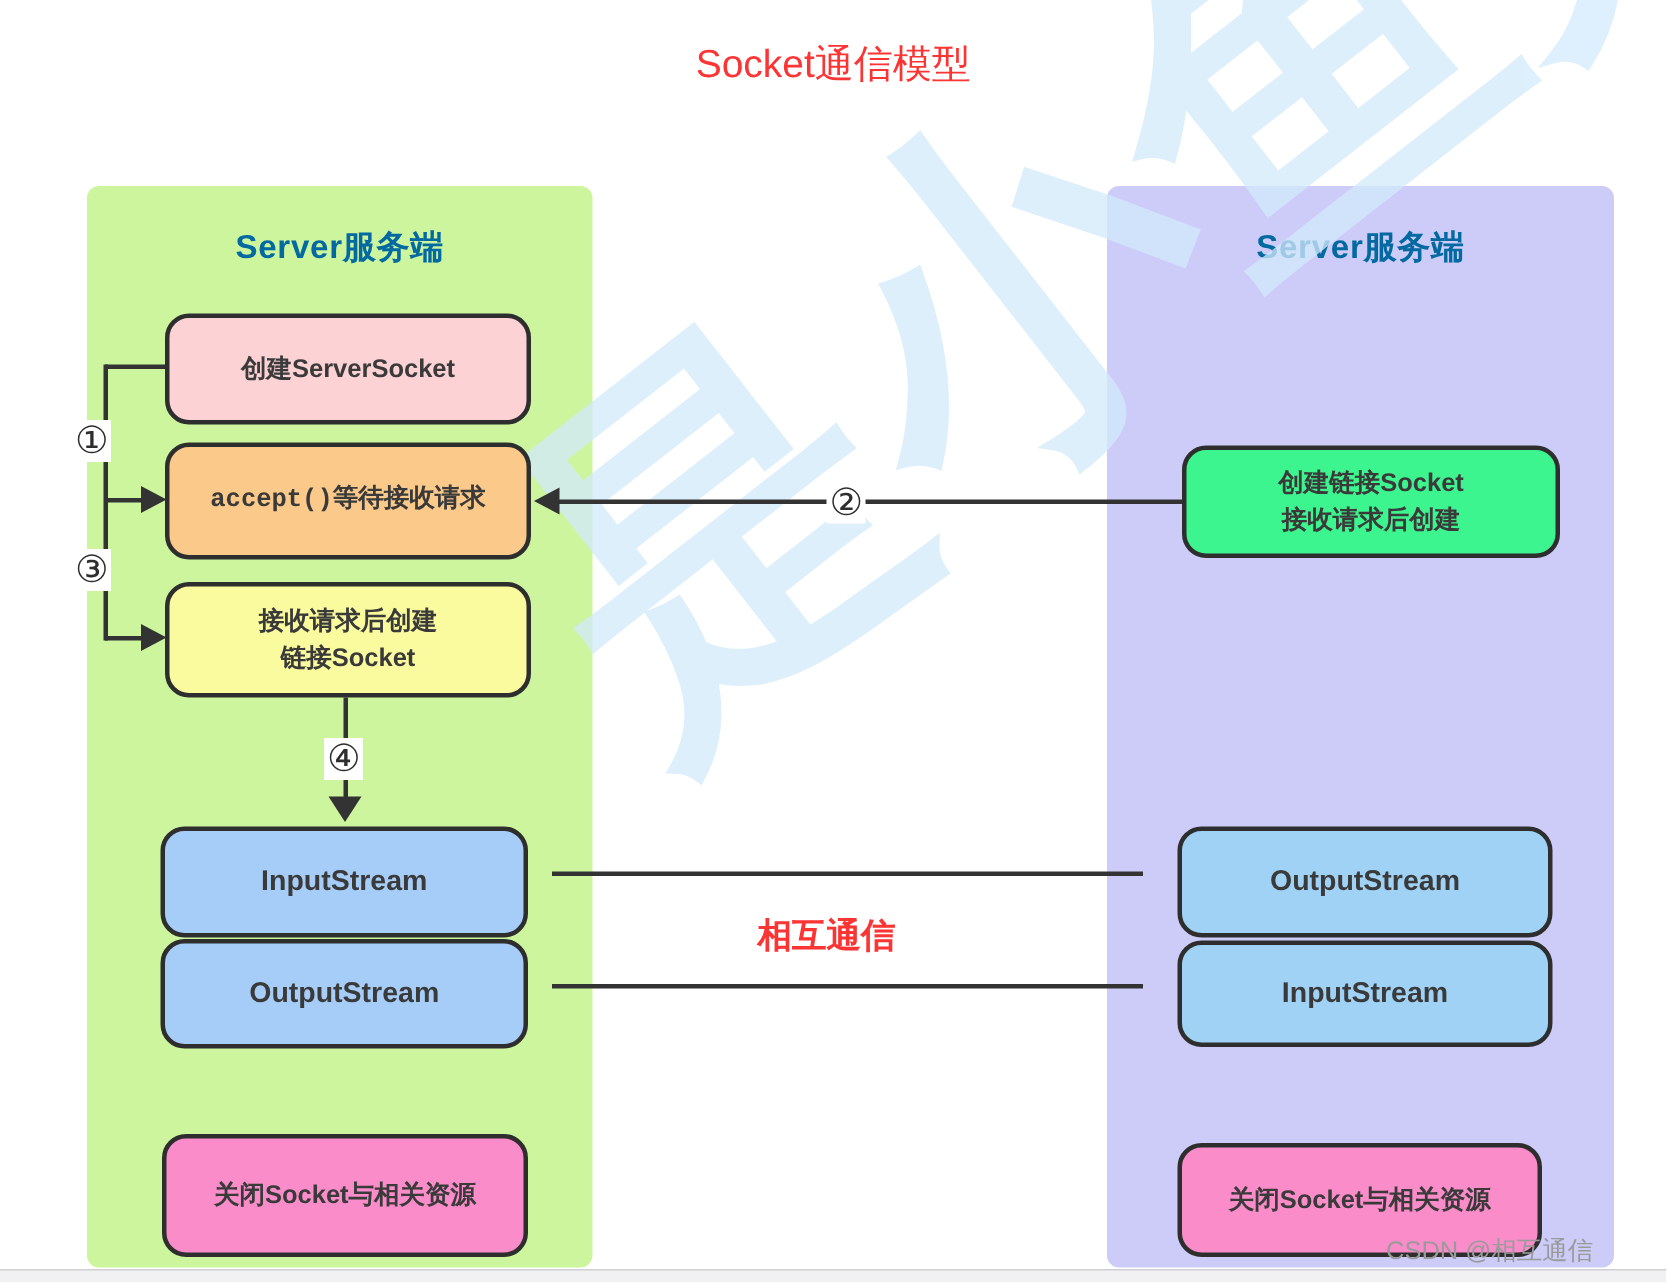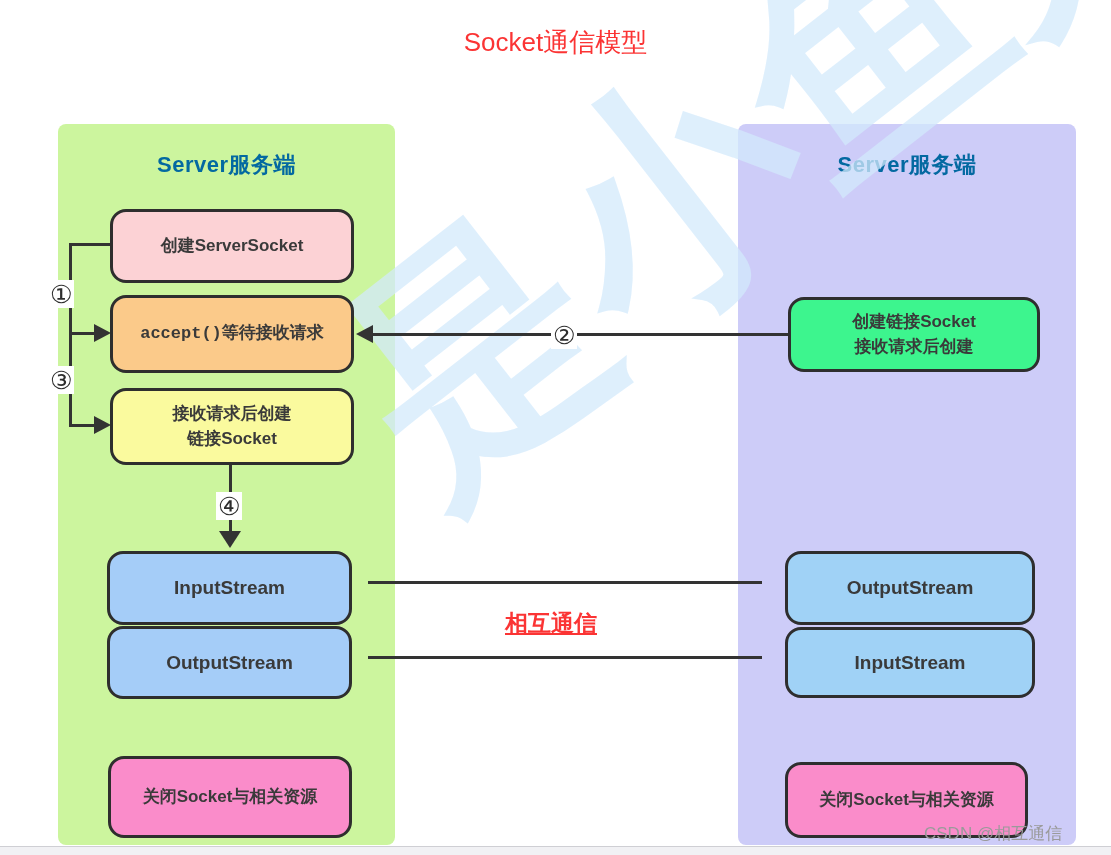--- a/index.html
+++ b/index.html
@@ -25,21 +25,21 @@
   .hline{height:3px;}
   .vline{width:3px;}
   .arr{position:absolute;width:0;height:0;z-index:3;}
   .arr-right{border-top:9px solid transparent;border-bottom:9px solid transparent;border-left:17px solid #333;}
   .arr-left{border-top:9px solid transparent;border-bottom:9px solid transparent;border-right:17px solid #333;}
   .arr-down{border-left:11px solid transparent;border-right:11px solid transparent;border-top:17px solid #333;}
   .badge{
     position:absolute;z-index:5;background:#fff;color:#2e2e2e;
     font-size:25px;line-height:1.05;padding:1px 2px;font-weight:normal;
   }
-  .red-label{position:absolute;z-index:5;color:#fb3434;font-weight:bold;text-decoration:underline;}
+  .red-label{position:absolute;z-index:5;color:#fb3434;font-weight:bold;}
   #title{position:absolute;top:25px;left:0;width:100%;text-align:center;
     color:#fb3434;font-weight:normal;font-size:26px;z-index:5;}
   #diag-watermark{
     position:absolute;left:300px;top:330px;width:900px;z-index:2;
     color:#d3eafc;font-size:250px;font-weight:bold;white-space:nowrap;
     transform:rotate(-38deg);transform-origin:left top;opacity:0.75;
     pointer-events:none;line-height:1;
   }
   #csdn-credit{position:absolute;left:924px;top:822px;z-index:6;
     color:#9a9a9a;font-size:17px;}

